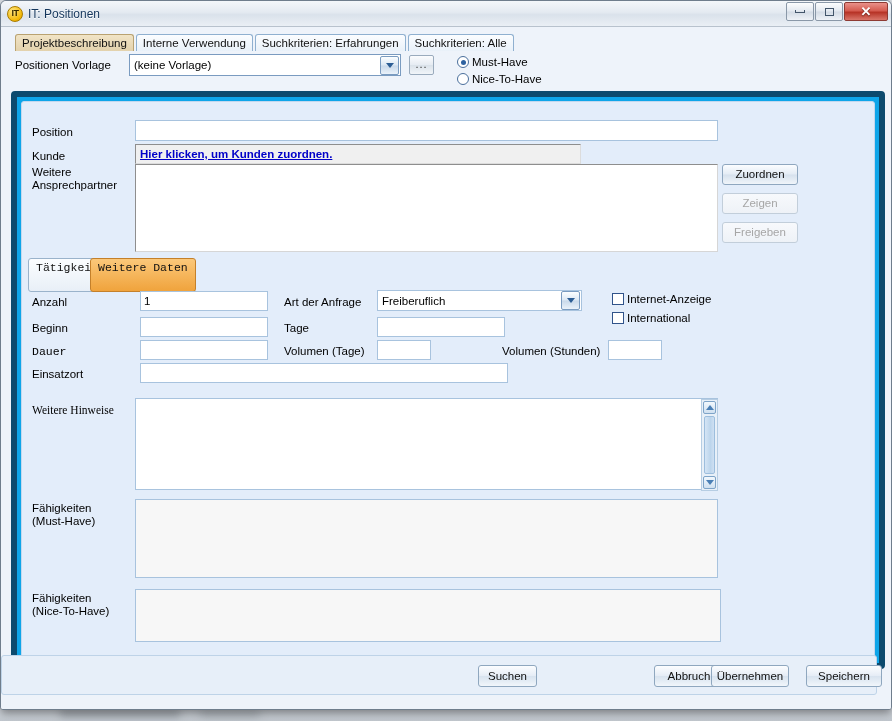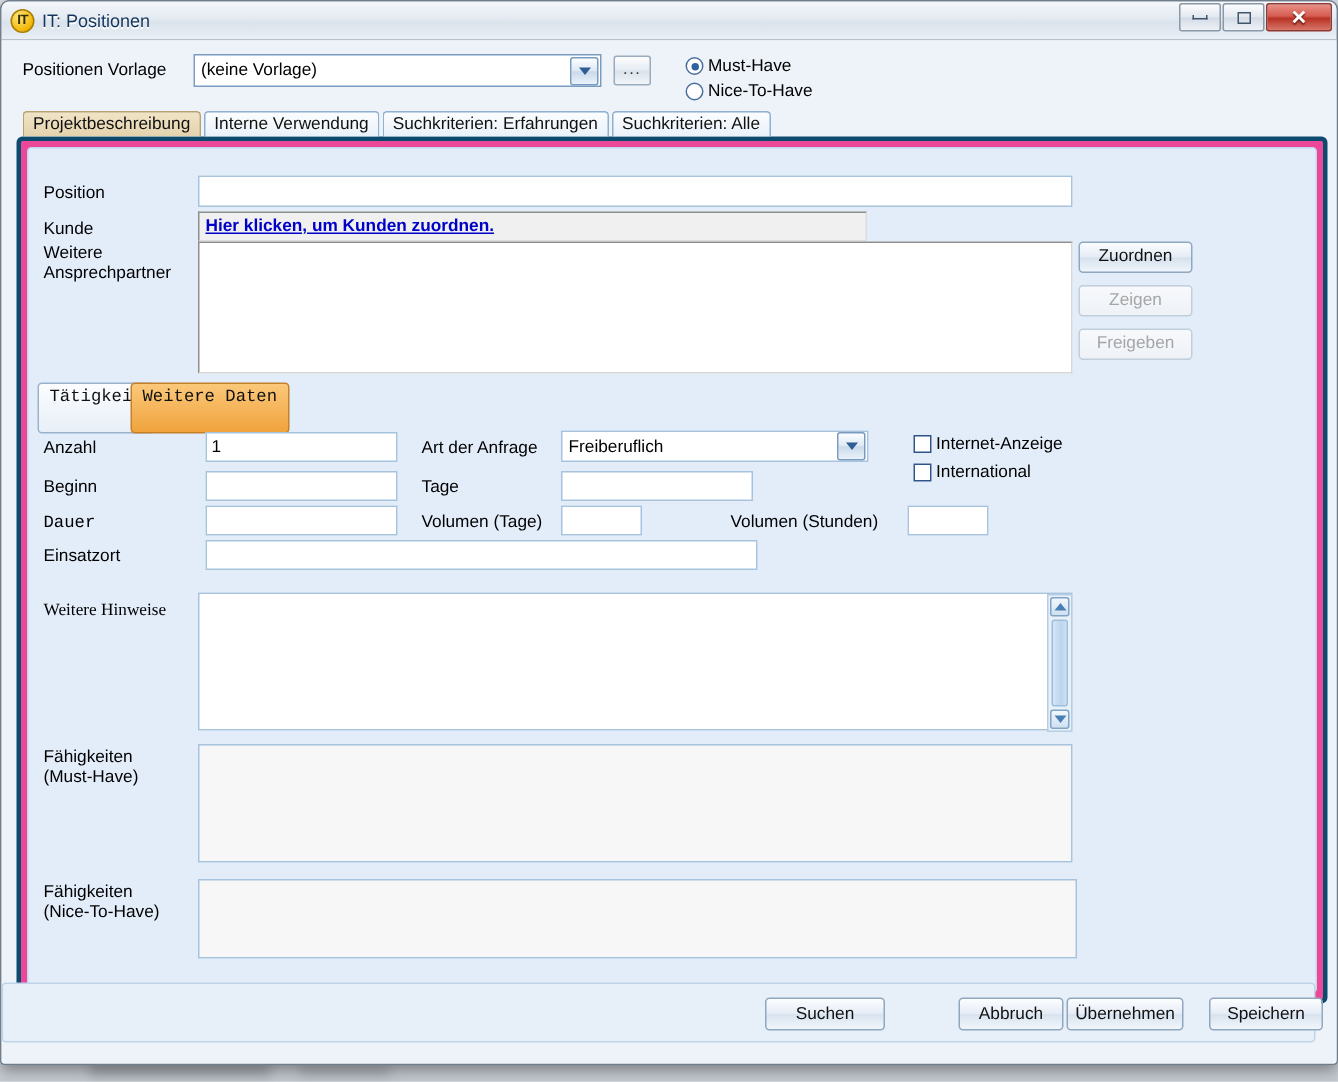--- a/index.html
+++ b/index.html
@@ -153,22 +153,22 @@
   .tab.active {
     background: linear-gradient(180deg,#f1e4c6,#e3d2ad);
     border-color:#b9a271;
   }
 
   
   #panel {
     position:relative;
     margin-left:2px;
     height:578px;
-    background:#ec4899;
-    border:3px solid #0c4a6e;
+    background:#0ea5e9;
+    border:6px solid #0c4a6e;
     border-radius:4px;
   }
   #panelinner {
     position:absolute; inset:4px;
     background:#e3edfa;
     border:1px solid #c3d8ee;
     border-radius:3px;
   }
 
   .lbl { position:absolute; font-size:11.5px; color:#000; line-height:13px; }
@@ -293,20 +293,27 @@
         <span class="maxbox"></span>
       </div>
       <div class="wbtn close">
         <span class="wglyph">✕</span>
       </div>
     </div>
   </div>
 
   <div id="client">
 
+    <div id="tabs">
+      <div class="tab active">Projektbeschreibung</div>
+      <div class="tab">Interne Verwendung</div>
+      <div class="tab">Suchkriterien: Erfahrungen</div>
+      <div class="tab">Suchkriterien: Alle</div>
+    </div>
+
     <div id="toprow">
       <div id="tpl-label" class="lbl">Positionen Vorlage</div>
 
       <div id="tpl-combo">
         <span class="val">(keine Vorlage)</span>
         <span class="combo-arrow">
             <i></i>
           </span>
       </div>
 
@@ -315,27 +322,20 @@
       <div id="radios">
         <div class="radio-row">
           <span class="radio on"></span>
           <span>Must-Have</span>
         </div>
         <div class="radio-row">
           <span class="radio"></span>
           <span>Nice-To-Have</span>
         </div>
       </div>
-    </div>
-
-    <div id="tabs">
-      <div class="tab active">Projektbeschreibung</div>
-      <div class="tab">Interne Verwendung</div>
-      <div class="tab">Suchkriterien: Erfahrungen</div>
-      <div class="tab">Suchkriterien: Alle</div>
     </div>
 
     <div id="panel">
       <div id="panelinner">
 
         <div class="lbl" style="left:10px; top:24px;">Position</div>
         <input class="txt" style="left: 113px; top: 18px; width: 583px; height: 21px;" value="">
 
         <div class="lbl" style="left:10px; top:48px;">Kunde</div>
         <div id="kunde-field" style="left:113px; top:42px;">
@@ -372,21 +372,21 @@
               <i></i>
             </span>
         </div>
 
         <div class="lbl" style="left:262px; top:220px;">Tage</div>
         <input class="txt" style="left: 355px; top: 215px; width: 128px; height: 20px;" value="">
 
         <div class="lbl" style="left:262px; top:243px;">Volumen (Tage)</div>
         <input class="txt" style="left: 355px; top: 238px; width: 54px; height: 20px;" value="">
 
-        <div class="lbl" style="left:468px; top:243px;">Volumen (Stunden)</div>
+        <div class="lbl" style="left:480px; top:243px;">Volumen (Stunden)</div>
         <input class="txt" style="left: 586px; top: 238px; width: 54px; height: 20px;" value="">
 
         <div class="cb-row" style="left:590px; top:191px;">
           <span class="cb"></span>
           <span>Internet-Anzeige</span>
         </div>
         <div class="cb-row" style="left:590px; top:210px;">
           <span class="cb"></span>
           <span>International</span>
         </div>
@@ -409,20 +409,20 @@
         <textarea class="txt ro" style="left: 113px; top: 397px; width: 583px; height: 79px; resize: none;" readonly=""></textarea>
 
         <div class="lbl" style="left:10px; top:490px;">Fähigkeiten</div>
         <div class="lbl" style="left:10px; top:503px;">(Nice-To-Have)</div>
         <textarea class="txt ro" style="left: 113px; top: 487px; width: 586px; height: 53px; resize: none;" readonly=""></textarea>
 
       </div>
     </div>
 
     <div id="bottombar" style="left:0; top:628px; width:876px;">
-      <div class="bbtn" style="left:508px; width:80px;">Suchen</div>
-      <div class="bbtn" style="left:637px; width:70px;">Abbruch</div>
+      <div class="bbtn" style="left:476px; width:59px;">Suchen</div>
+      <div class="bbtn" style="left:652px; width:70px;">Abbruch</div>
       <div class="bbtn" style="left:709px; width:78px;">Übernehmen</div>
       <div class="bbtn" style="left:804px; width:76px;">Speichern</div>
     </div>
 
   </div>
 </div>
 
 </body></html>

